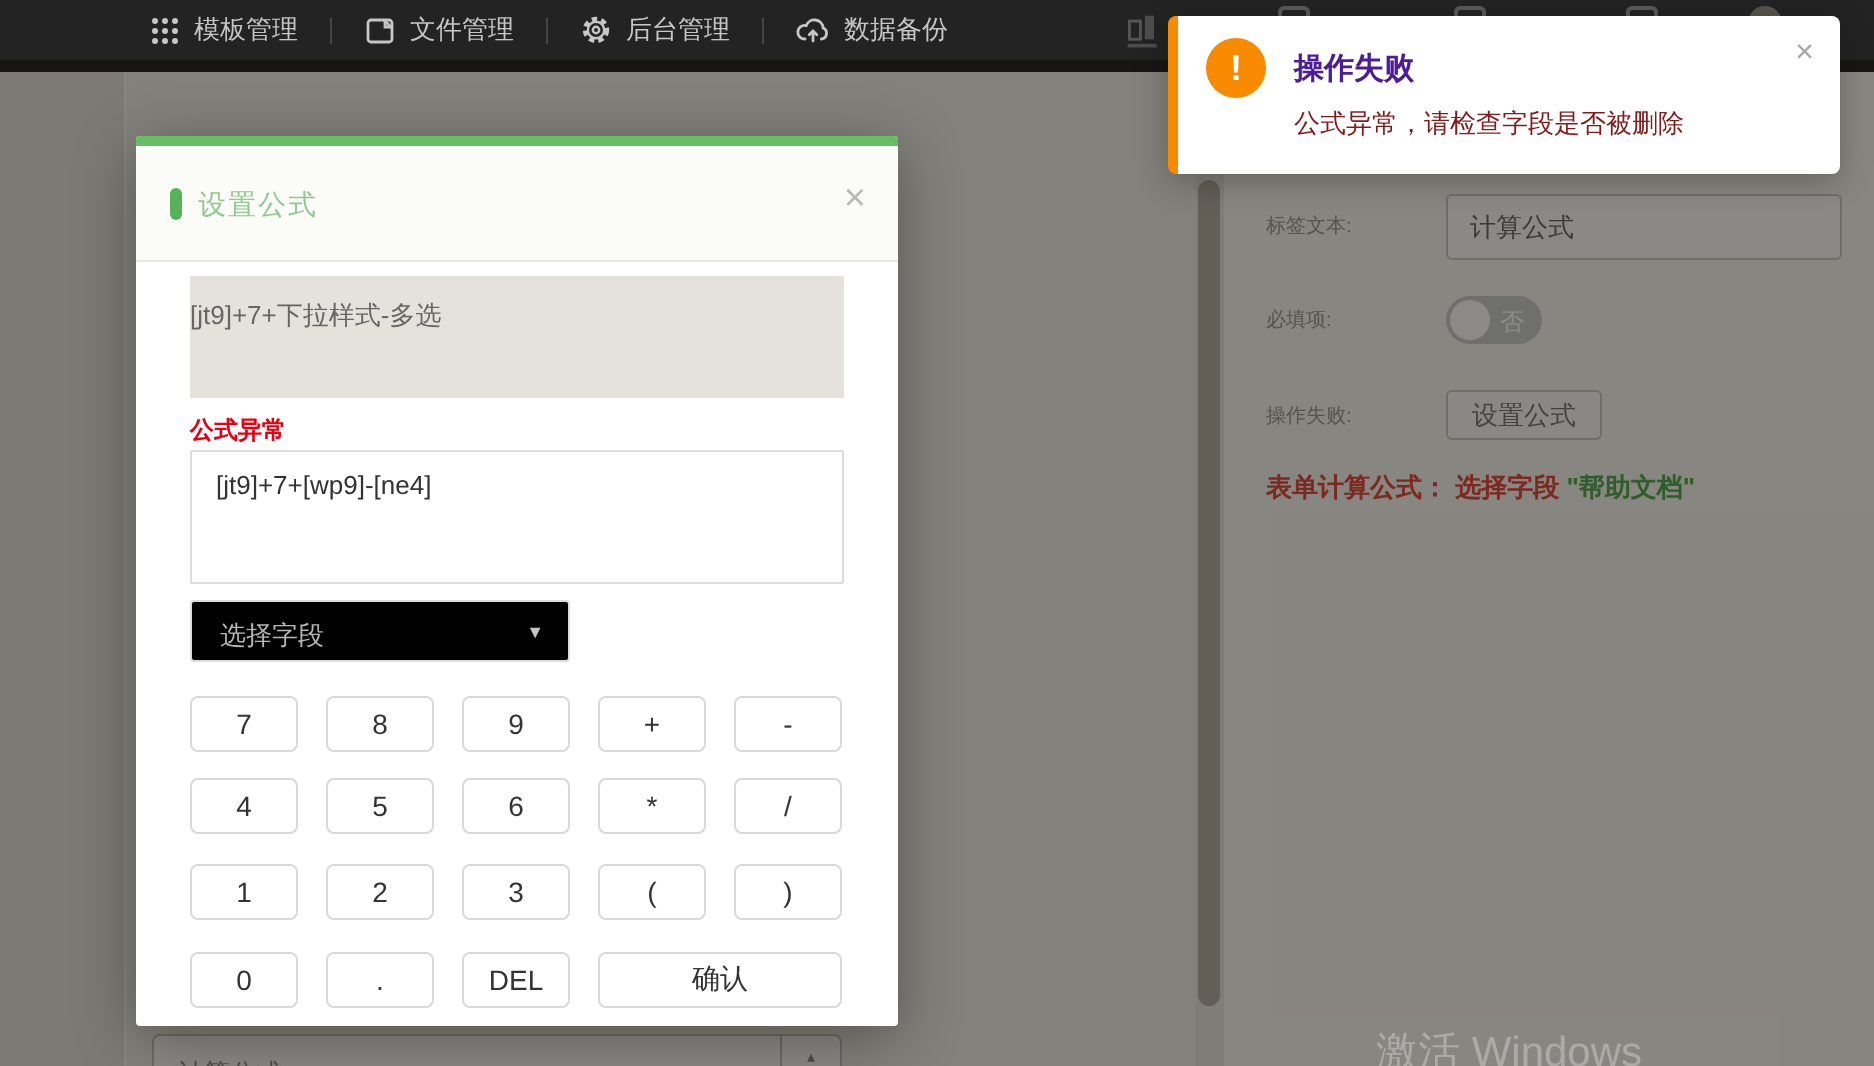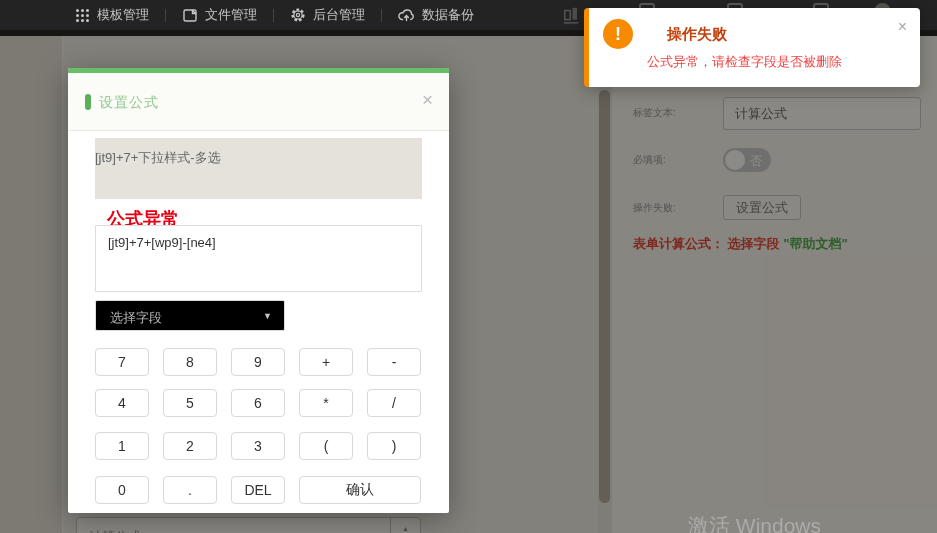--- a/index.html
+++ b/index.html
@@ -44,35 +44,35 @@
 
   
   .modal { position:absolute; left:68px; top:68px; width:381px; height:445px; background:#fff; border-radius:2px; box-shadow:0 6px 30px rgba(0,0,0,0.35); z-index:40; }
   .modal-topbar { height:5px; background:#67be67; border-radius:2px 2px 0 0; }
   .modal-header { position:relative; height:58px; background:#fbfbf7; border-bottom:1px solid #e9e9e4; }
   .modal-title-pill { position:absolute; left:17px; top:21px; width:6px; height:16px; border-radius:3px; background:#58b158; }
   .modal-title { position:absolute; left:31px; top:21px; font-size:14px; color:#92c992; letter-spacing:1px; }
   .modal-close { position:absolute; right:16px; top:17px; font-size:19px; color:#b9b9b9; cursor:pointer; line-height:1; }
   .modal-body { position:relative; height:381px; }
   .preview-box { position:absolute; left:27px; top:7px; width:327px; height:61px; background:#e4e2db; padding:11px 0; font-size:13px; color:#666; }
-  .formula-error { position:absolute; left:27px; top:76px; font-size:18px; font-weight:bold; color:#e60012;margin-left:12px; }
+  .formula-error { position:absolute; left:27px; top:76px; font-size:12px; font-weight:bold; color:#e60012; }
   .formula-input { position:absolute; left:27px; top:94px; width:327px; height:67px; border:1px solid #dcdcdc; border-radius:1px; resize:none; padding:9px 12px; font-size:13px; color:#333; font-family:inherit; outline:none; background:#fff; }
   .field-select { position:absolute; left:27px; top:169px; width:190px; height:31px; border:1px solid #dcdcdc; border-radius:2px; background:#000000; cursor:pointer; }
   .field-select-text { position:absolute; left:14px; top:8px; font-size:13px; color:#b5b5b5; }
   .field-select-caret { position:absolute; right:12px; top:10px; font-size:9px; color:#c5c5c5; }
   .kp-row { position:absolute; left:27px; display:flex; gap:14px; }
   .kp-r1 { top:217px; } .kp-r2 { top:258px; } .kp-r3 { top:301px; } .kp-r4 { top:345px; }
   .key { width:54px; height:28px; background:#fff; border:1px solid #d9d9d9; border-radius:4px; font-size:14px; color:#333; font-family:inherit; cursor:pointer; }
   .key-wide { width:122px; }
 
   
   .toast { position:absolute; left:584px; top:8px; width:336px; height:79px; background:#fff; border-left:5px solid #f88a00; border-radius:4px; box-shadow:0 4px 16px rgba(0,0,0,0.25); z-index:50; }
   .toast-icon { position:absolute; left:14px; top:11px; width:30px; height:30px; border-radius:50%; background:#f88a00; color:#fff; font-size:18px; font-weight:bold; text-align:center; line-height:30px; }
-  .toast-title { position:absolute; left:58px; top:17px; font-size:15px; font-weight:bold; color:#c2410c;margin-left:20px; }
-  .toast-message { position:absolute; left:58px; top:45px; font-size:13px; color:#ef4444; white-space:nowrap; }
+  .toast-title { position:absolute; left:58px; top:17px; font-size:15px; font-weight:bold; color:#4c1d95; }
+  .toast-message { position:absolute; left:58px; top:45px; font-size:13px; color:#7f1d1d; white-space:nowrap; }
   .toast-close { position:absolute; right:13px; top:11px; font-size:16px; color:#a8a8a8; cursor:pointer; line-height:1; }
 </style>
 </head>
 <body>
 
 <div class="screen">
 
   <div class="page">
     <div class="left-rail"></div>
 

